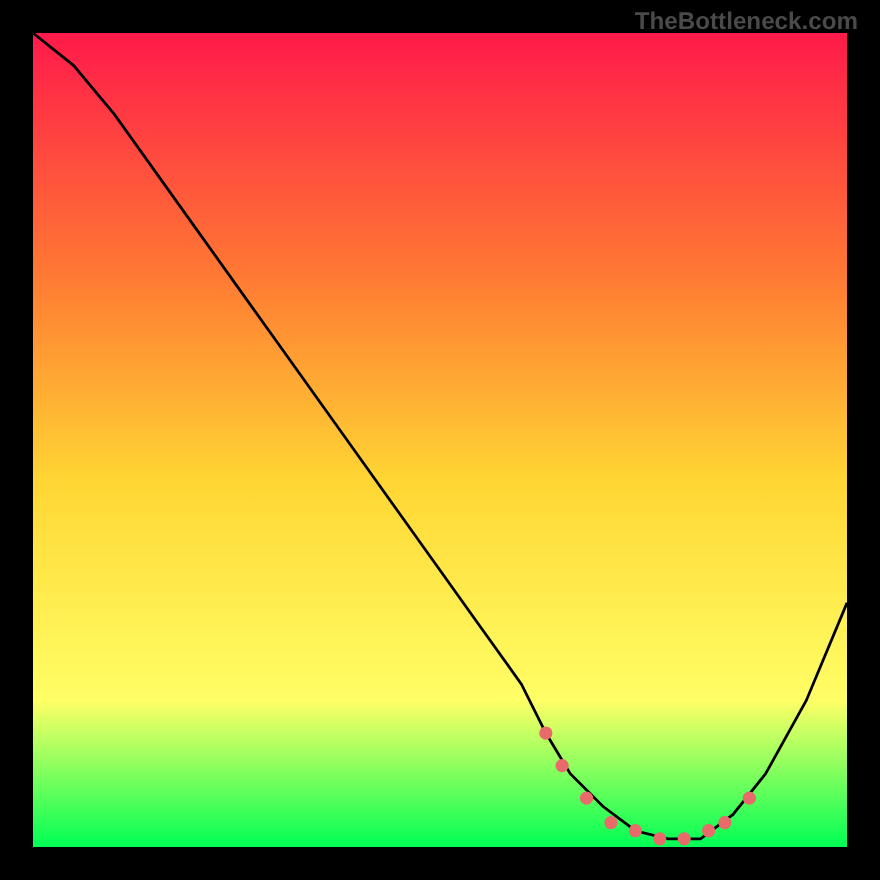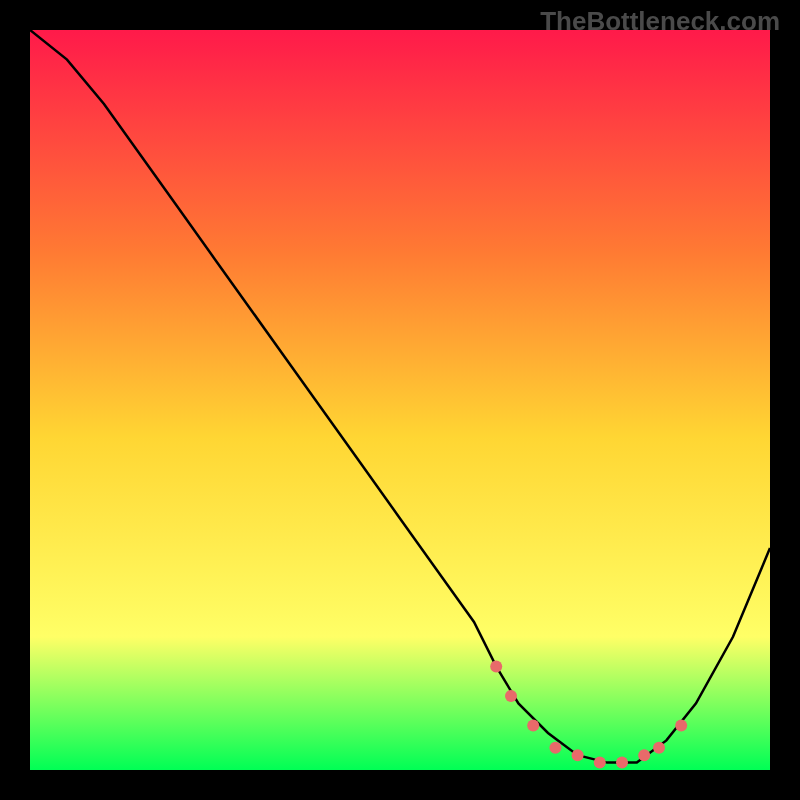--- a/index.html
+++ b/index.html
@@ -9,21 +9,21 @@
     width: 800px;
     height: 800px;
     position: relative;
     font-family: Arial, sans-serif;
   }
   .watermark {
     position: absolute;
     top: 6px;
     right: 20px;
     color: #4a4a4a;
-    font-size: 26px;
+    font-size: 22px;
     font-weight: bold;
     z-index: 10;
   }
   .chart-container {
     position: absolute;
     top: 30px;
     left: 30px;
     width: 740px;
     height: 740px;
   }

